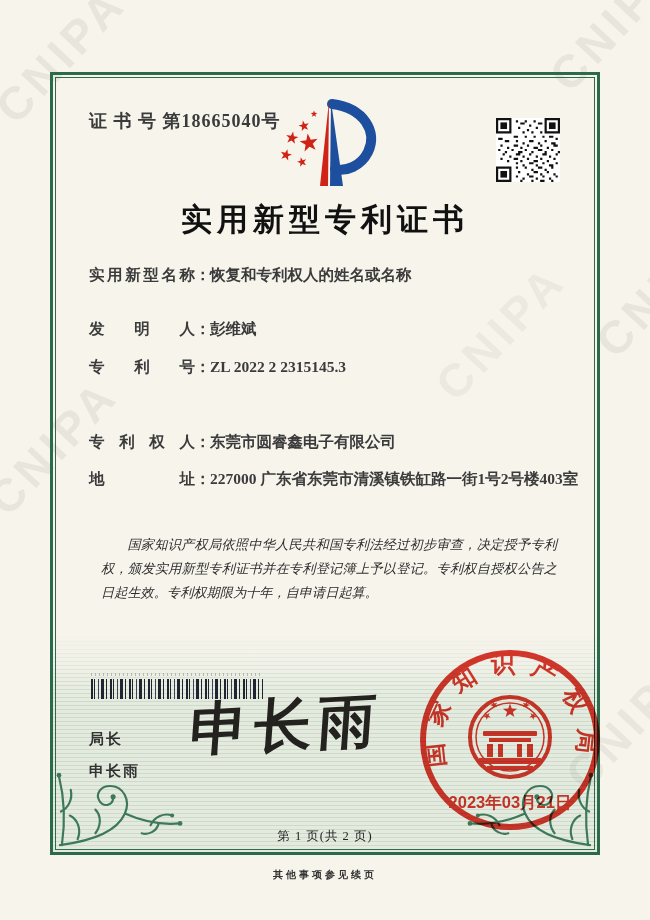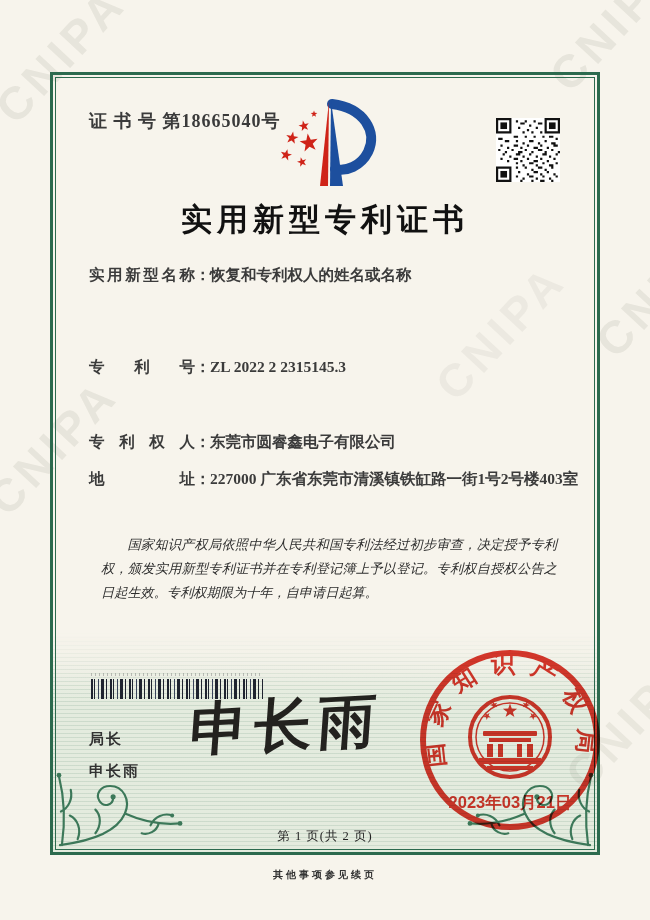--- a/index.html
+++ b/index.html
@@ -145,20 +145,23 @@
                M10,24h1v1h-1z M14,25h1v1h-1z M17,24h2v1h-2z M20,25h1v1h-1z M23,24h1v1h-1z M26,25h1v1h-1z
                M9,26h1v1H9z M12,27h1v1h-1z M15,26h2v1h-2z M18,27h1v1h-1z M21,26h1v1h-1z M24,27h1v1h-1z
                M27,26h1v1h-1z M11,28h1v1h-1z M16,28h1v1h-1z M20,28h2v1h-2z M25,28h1v1h-1z"></path>
     </g>
   </svg>
 
   <div class="title">实用新型专利证书</div>
 
   <div class="frow" style="top:190px">
     <span class="flabel">实用新型名称</span><span class="fcolon">：</span><span class="fvalue">恢复和专利权人的姓名或名称</span>
+  </div>
+  <div class="frow" style="top:244px">
+    <span class="flabel">发明人</span><span class="fcolon">：</span><span class="fvalue">彭维斌</span>
   </div>
   <div class="frow" style="top:282px">
     <span class="flabel">专利号</span><span class="fcolon">：</span><span class="fvalue">ZL 2022 2 2315145.3</span>
   </div>
   <div class="frow" style="top:357px">
     <span class="flabel">专利权人</span><span class="fcolon">：</span><span class="fvalue">东莞市圆睿鑫电子有限公司</span>
   </div>
   <div class="frow" style="top:394px">
     <span class="flabel">地址</span><span class="fcolon">：</span><span class="fvalue">227000 广东省东莞市清溪镇铁缸路一街1号2号楼403室</span>
   </div>

